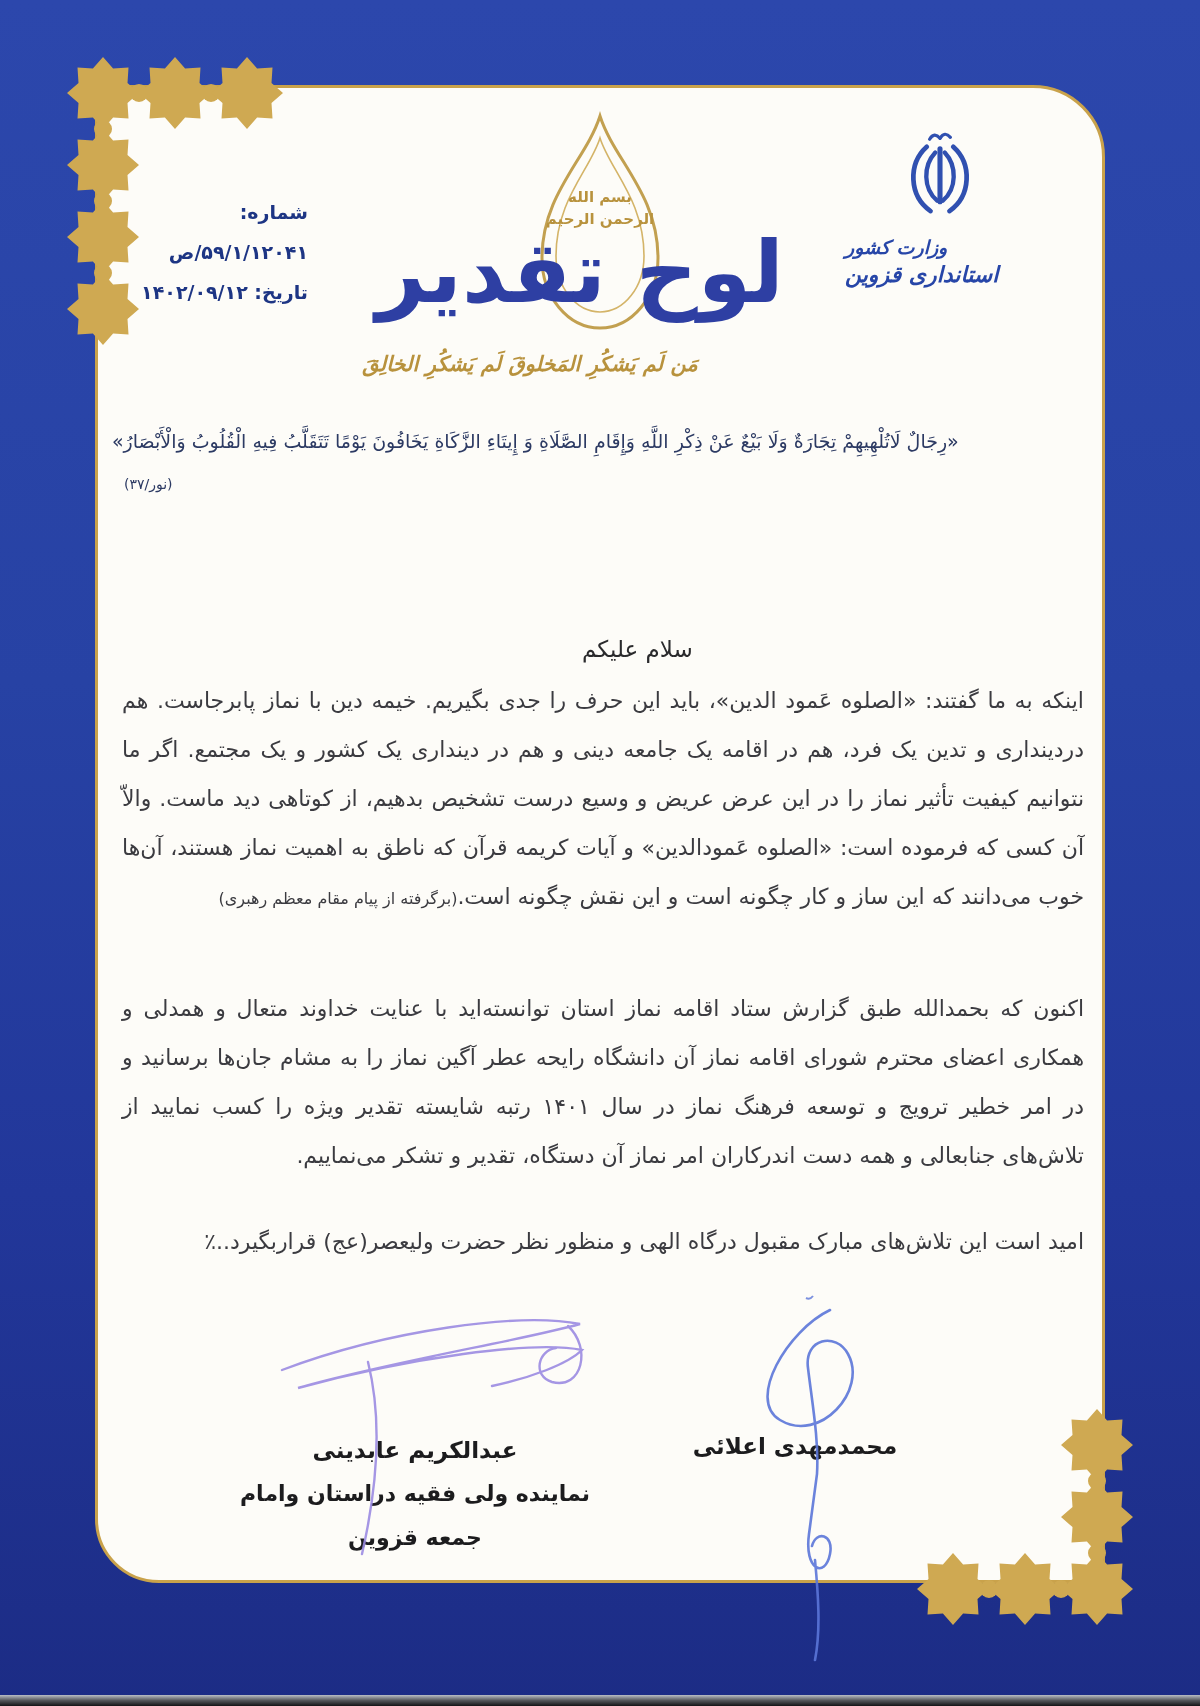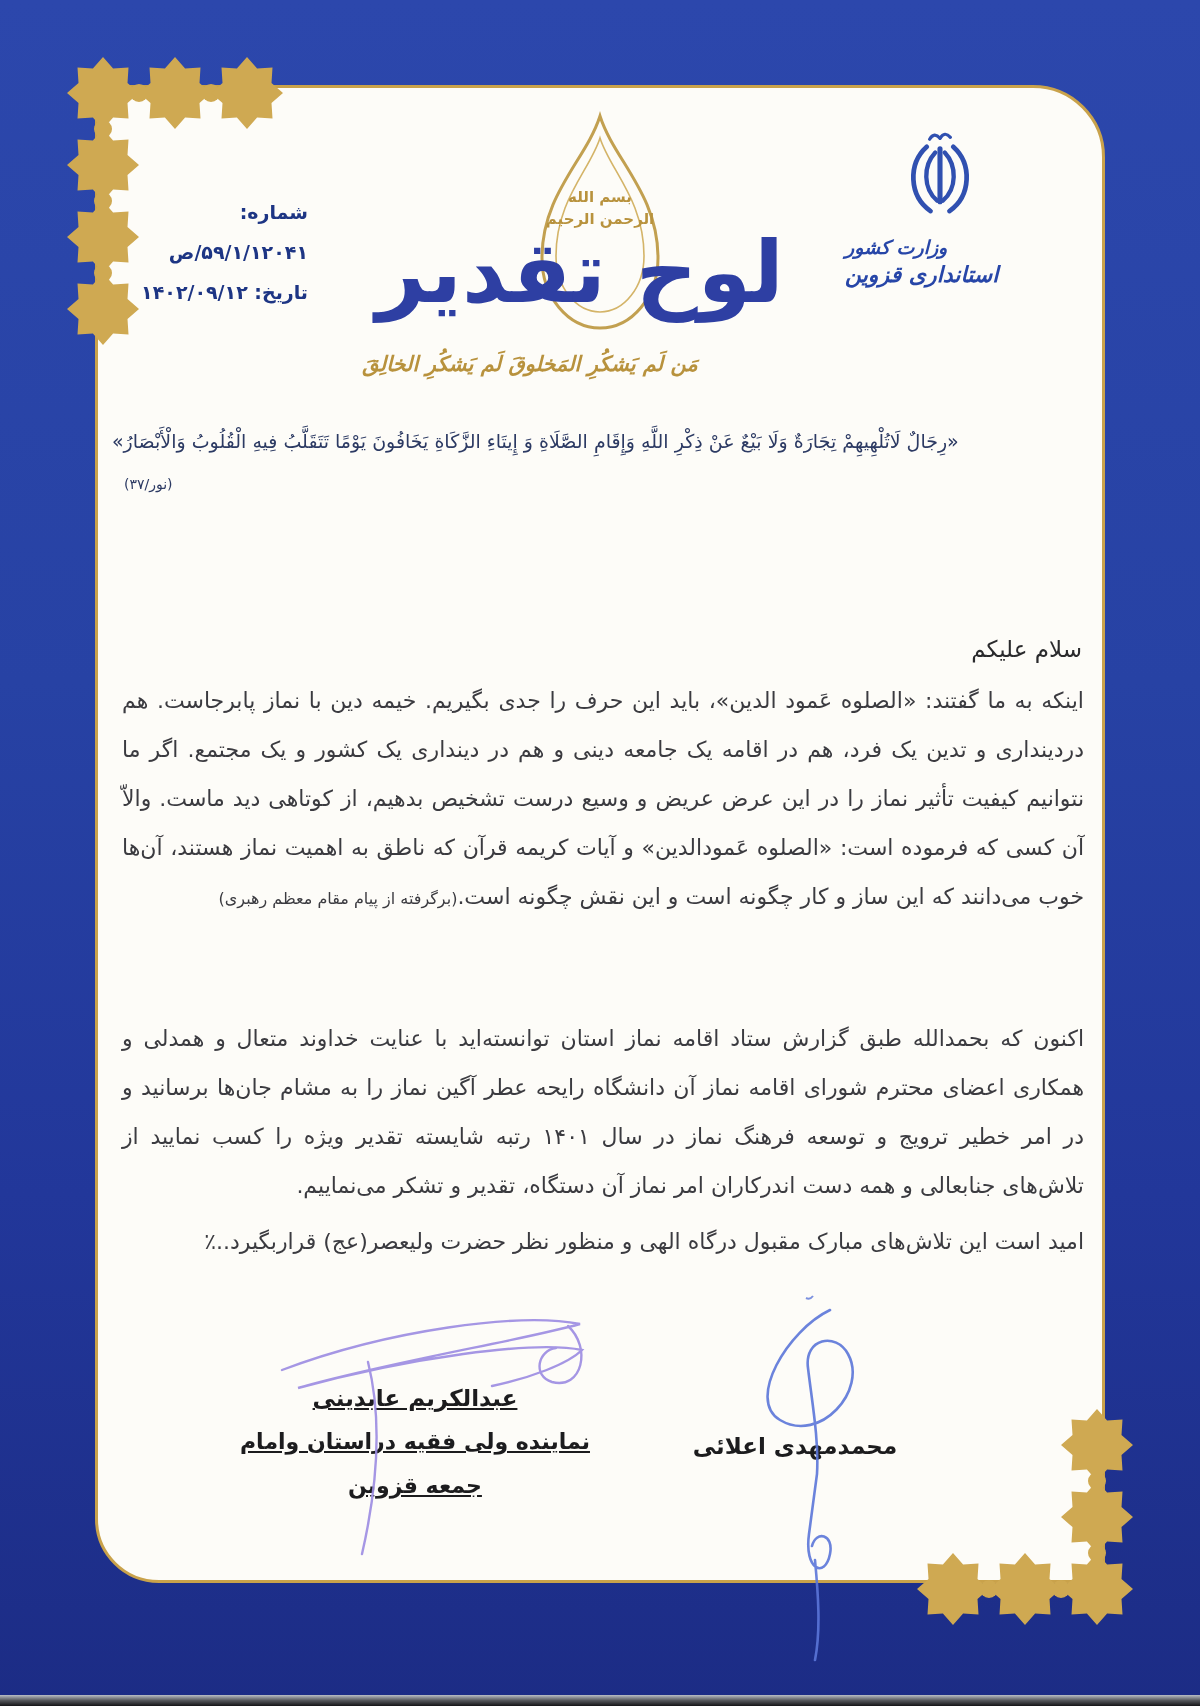--- a/index.html
+++ b/index.html
@@ -54,38 +54,38 @@
     position:absolute;left:124px;top:476px;color:#2c3a63;font-size:14px;direction:rtl;
   }
 
   
   .recipient{
     position:absolute;right:118px;top:514px;width:900px;
     text-align:right;color:#1c1c1e;font-weight:bold;font-size:23px;line-height:45px;direction:rtl;
   }
   .salutation{
     position:absolute;right:118px;top:636px;width:500px;
-    text-align:right;color:#2a2a2c;font-size:23px;direction:rtl;
+    text-align:left;color:#2a2a2c;font-size:23px;direction:rtl;
   }
 
   
   .para{
     position:absolute;left:122px;width:962px;
     color:#3b3b40;font-size:22px;line-height:49px;
     text-align:justify;direction:rtl;
   }
   .p1{top:676px;}
-  .p2{top:1014px;}
+  .p2{top:984px;}
   .p3{top:1217px;}
   .note{font-size:16px;}
 
   
   .sig-block{position:absolute;text-align:center;color:#1c1c1e;font-weight:bold;font-size:23px;line-height:44px;direction:rtl;}
   .sig-right{left:660px;top:1424px;width:270px;}
-  .sig-left{left:220px;top:1376px;width:390px;text-decoration:underline;}
+  .sig-left{left:220px;top:1428px;width:390px;}
   .sig-left .sig-title{font-size:22px;}
   .pen{position:absolute;pointer-events:none;}
 
   .scan-bottom{
     position:absolute;left:0;right:0;bottom:0;height:11px;
     background:linear-gradient(180deg,#b9bec6 0%,#54565a 50%,#141416 100%);
   }
 </style>
 </head>
 <body>

